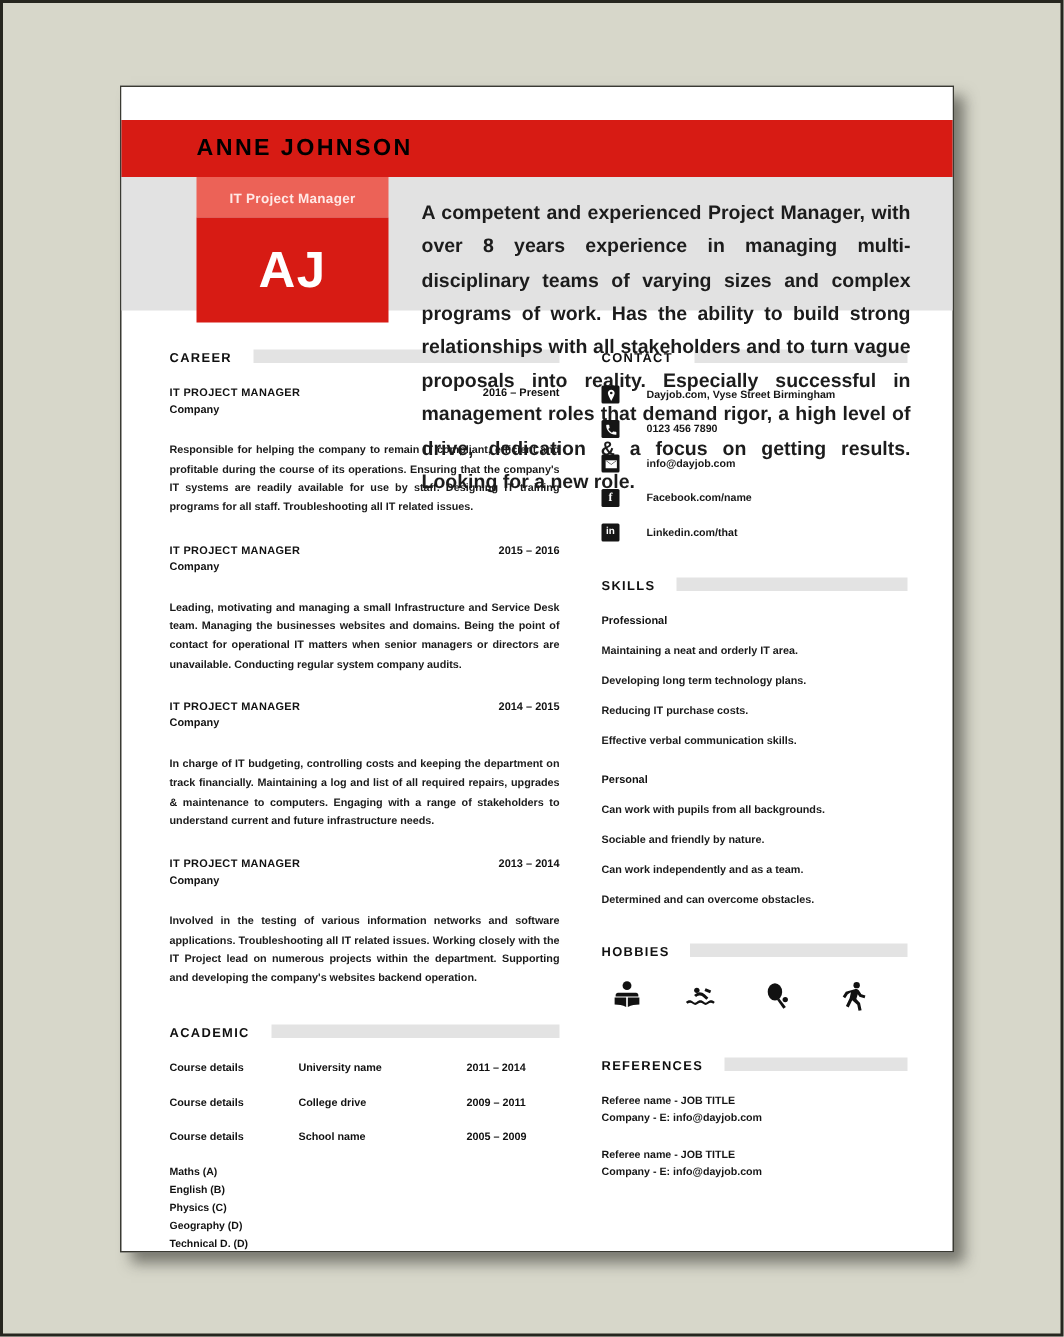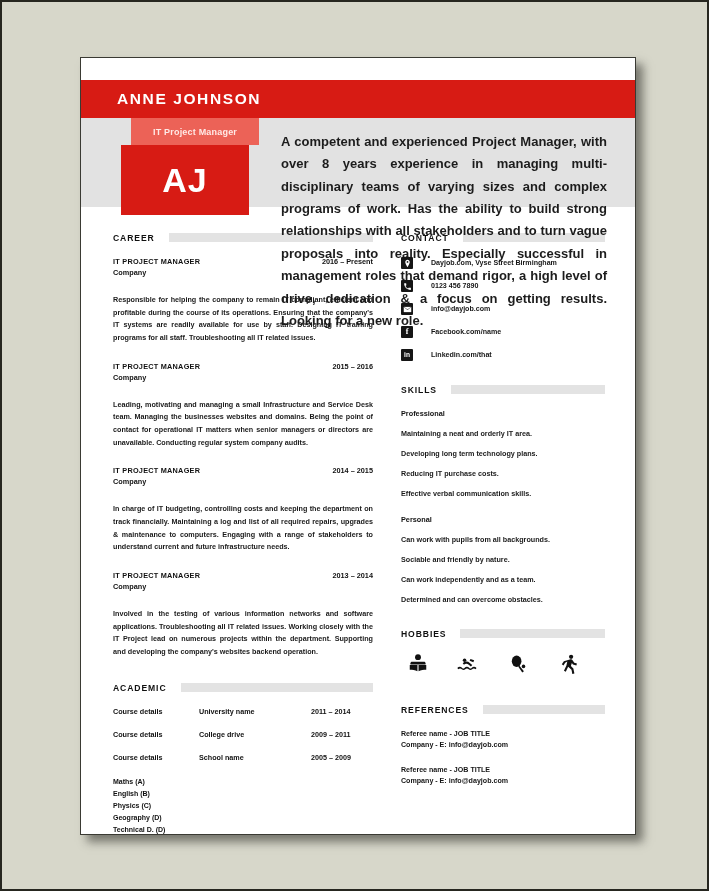--- a/index.html
+++ b/index.html
@@ -41,25 +41,25 @@
     height: 22px;
     background: #ffffff;
   }
   .name-bar {
     height: 38px;
     background: #d71b14;
     display: flex;
     align-items: center;
   }
   .name-bar .name {
-    color: #ffffff;
+    color: #000000;
     font-size: 15.5px;
     letter-spacing: 1.6px;
     font-weight: 600;
-    margin-left: 36px;
+    margin-left: 50px;
   }
   .header-body {
     height: 89px;
     background: #e2e2e2;
     display: flex;
     position: relative;
   }
   .left-block {
     width: 178px;
     position: relative;
@@ -77,21 +77,21 @@
     justify-content: center;
   }
   .job-band span {
     color: #ffe9e6;
     font-size: 9px;
     font-weight: 600;
     letter-spacing: 0.2px;
   }
   .initials-box {
     position: absolute;
-    left: 40px;
+    left: 50px;
     top: 27px;
     width: 128px;
     height: 70px;
     background: #d71b14;
     display: flex;
     align-items: center;
     justify-content: center;
   }
   .initials-box span {
     color: #ffffff;

